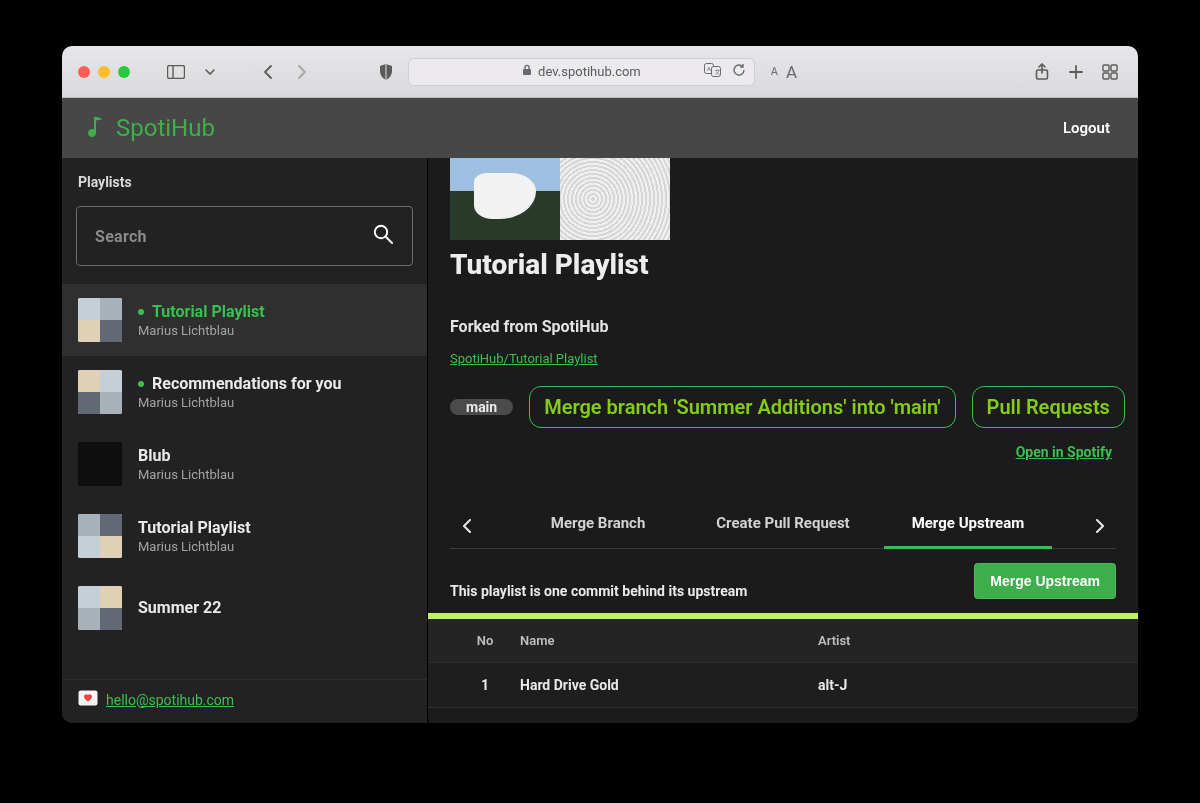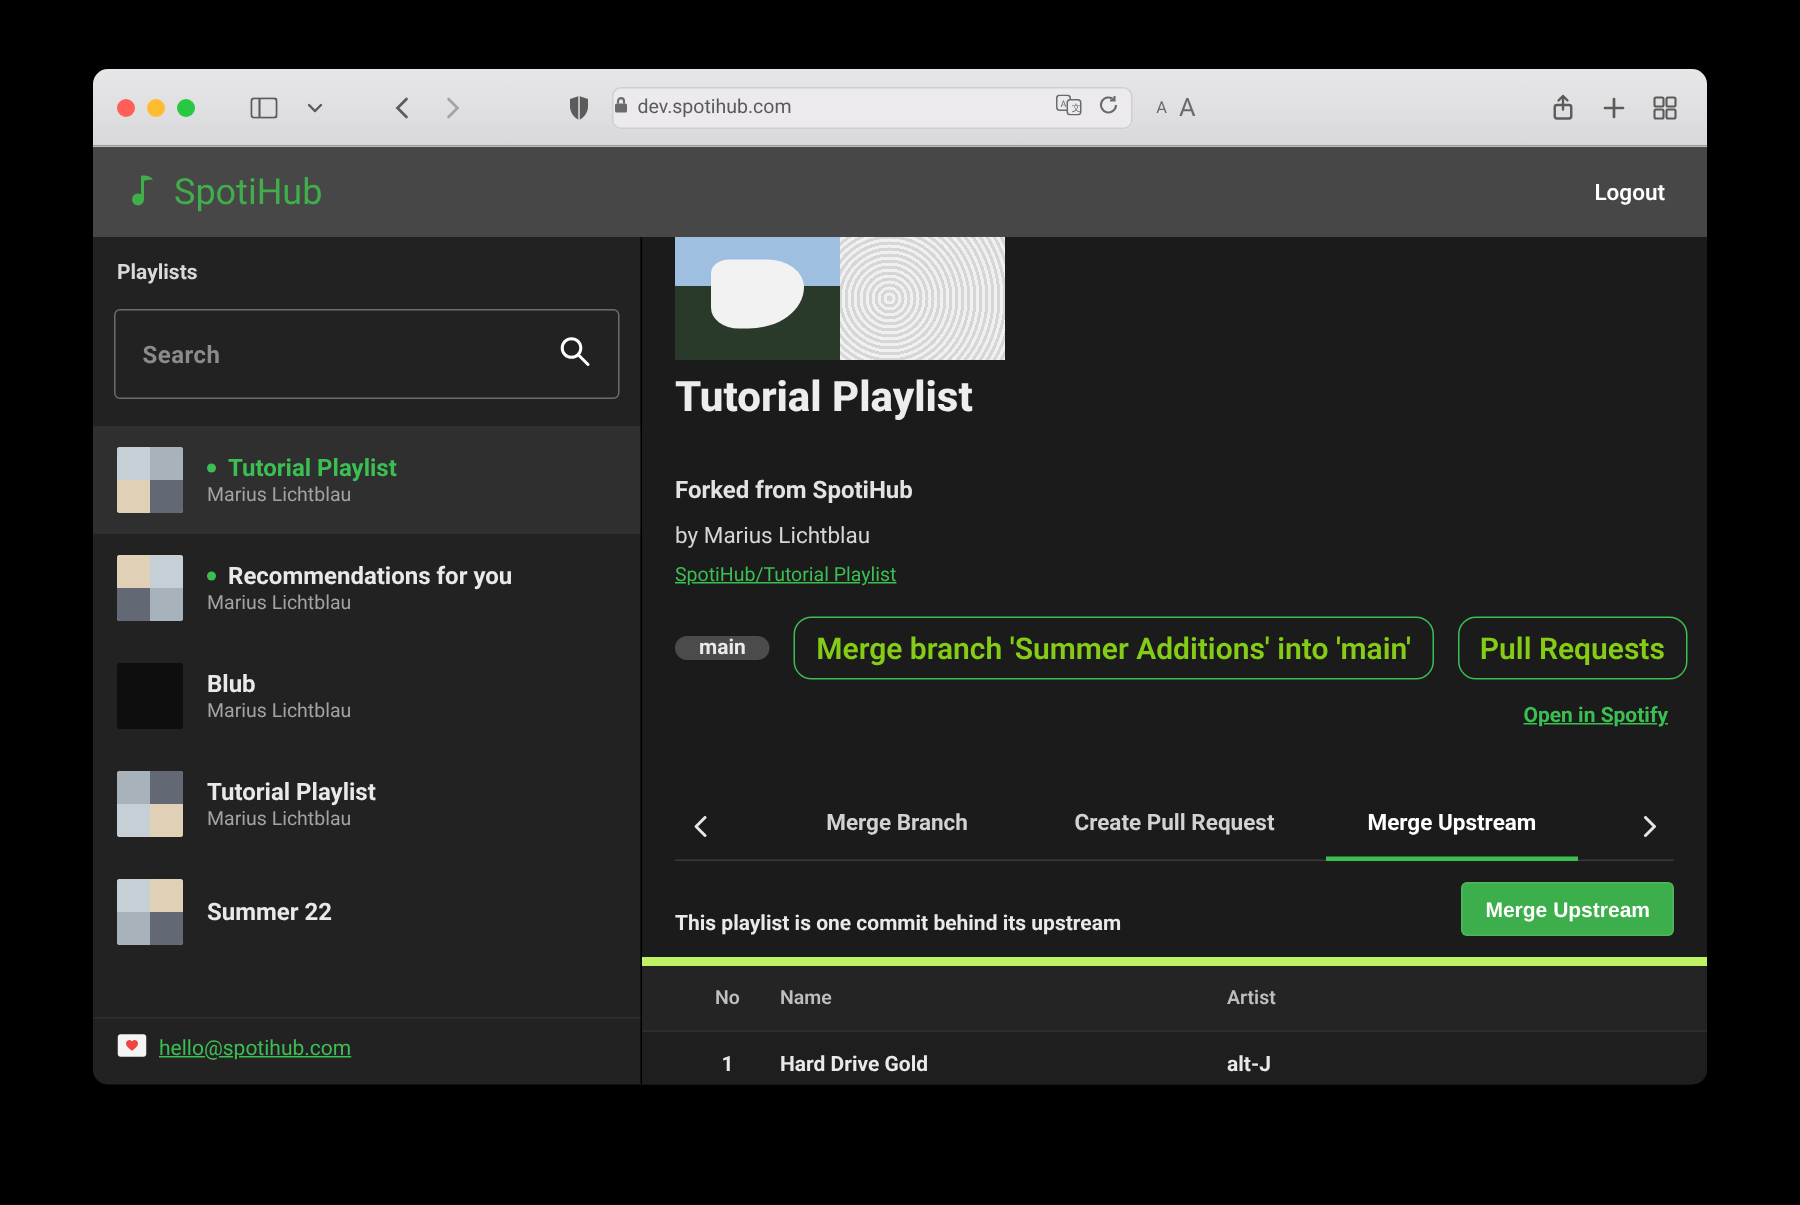--- a/index.html
+++ b/index.html
@@ -48,21 +48,21 @@
   .tb-group { display:flex; align-items:center; gap:10px; }
   .tb-sep { width: 14px; }
   .addr {
     flex: 1;
     height: 28px;
     background: #eceaec;
     border: 1px solid #cfcfd1;
     border-radius: 6px;
     display: flex;
     align-items: center;
-    justify-content: flex-start;
+    justify-content: center;
     gap: 6px;
     color: #5a5a5c;
     font-size: 13px;
     position: relative;
   }
   .addr .inner {
     display:flex; align-items:center; gap:6px;
   }
   .addr .right {
     position:absolute; right:8px; display:flex; gap:10px; align-items:center; color:#6a6a6c;
@@ -410,21 +410,20 @@
     </aside>
 
     <main class="main">
       <div class="hero">
         <div class="covers">
           <div class="c1"></div>
             <div class="c2"></div>
         </div>
         <div class="hero-title">Tutorial Playlist</div>
         <div class="hero-sub">Forked from SpotiHub</div>
-        <div class="hero-by">by Marius Lichtblau</div>
         <a class="fork-link" href="#">SpotiHub/Tutorial Playlist</a>
 
         <div class="action-row">
           <span class="pill">main</span>
           <span class="obox">Merge branch 'Summer Additions' into 'main'</span>
           <span class="obox">Pull Requests</span>
           <a class="olink open-spot" href="#">Open in Spotify</a>
         </div>
       </div>
 

